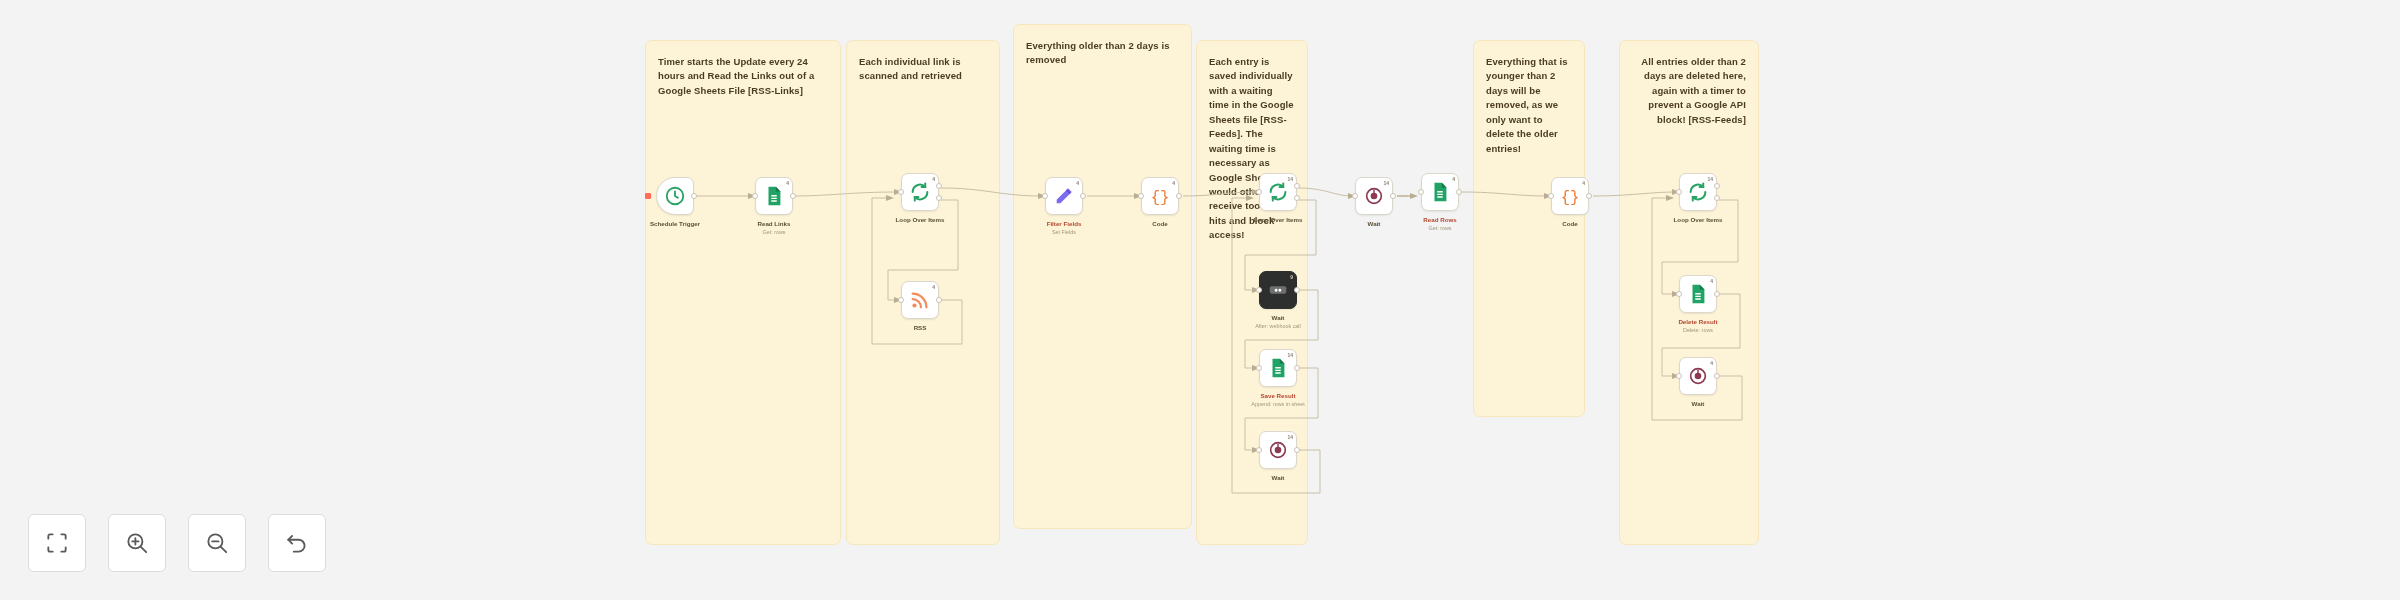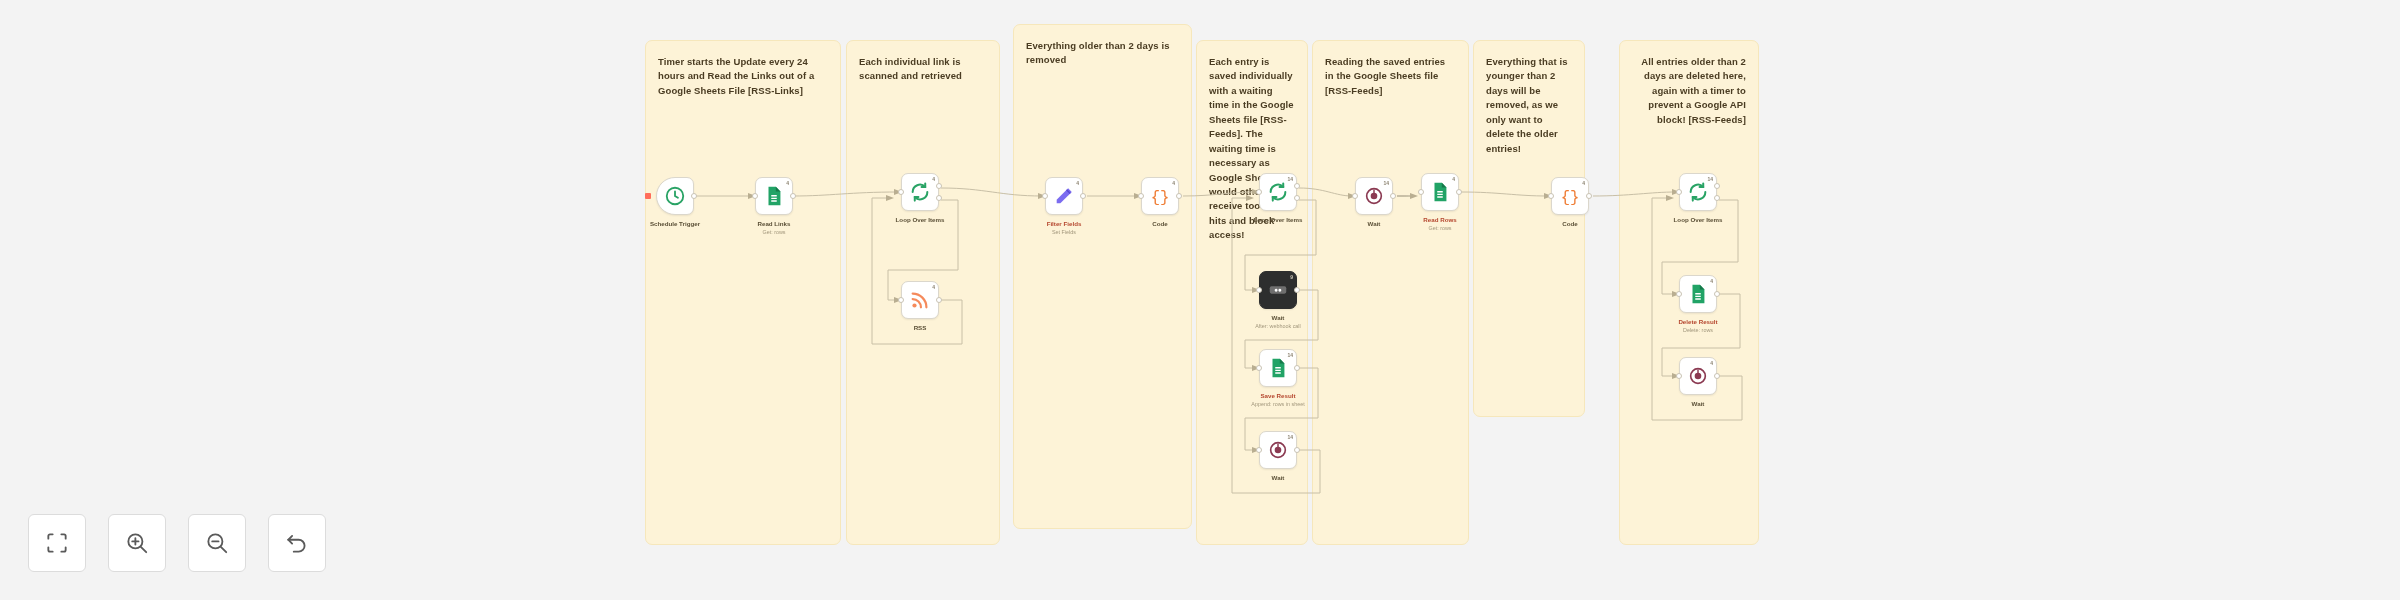--- a/index.html
+++ b/index.html
@@ -137,23 +137,20 @@
   </div>
 
   <div class="sticky" style="left:1013px; top:24px; width:179px; height:505px;">
     <div class="sticky-text">Everything older than 2 days is removed</div>
   </div>
 
   <div class="sticky" style="left:1196px; top:40px; width:112px; height:505px;">
     <div class="sticky-text">Each entry is saved individually with a waiting time in the Google Sheets file [RSS-Feeds]. The waiting time is necessary as Google Sheets would otherwise receive too many hits and block access!</div>
   </div>
 
-  <div class="sticky" style="left:1312px; top:40px; width:157px; height:505px;">
-    <div class="sticky-text">Reading the saved entries in the Google Sheets file [RSS-Feeds]</div>
-  </div>
 
   <div class="sticky" style="left:1473px; top:40px; width:112px; height:377px;">
     <div class="sticky-text">Everything that is younger than 2 days will be removed, as we only want to delete the older entries!</div>
   </div>
 
   <div class="sticky" style="left:1619px; top:40px; width:140px; height:505px;text-align:right;">
     <div class="sticky-text">All entries older than 2 days are deleted here, again with a timer to prevent a Google API block! [RSS-Feeds]</div>
   </div>
 
   <svg id="wires" viewBox="0 0 2400 600">

